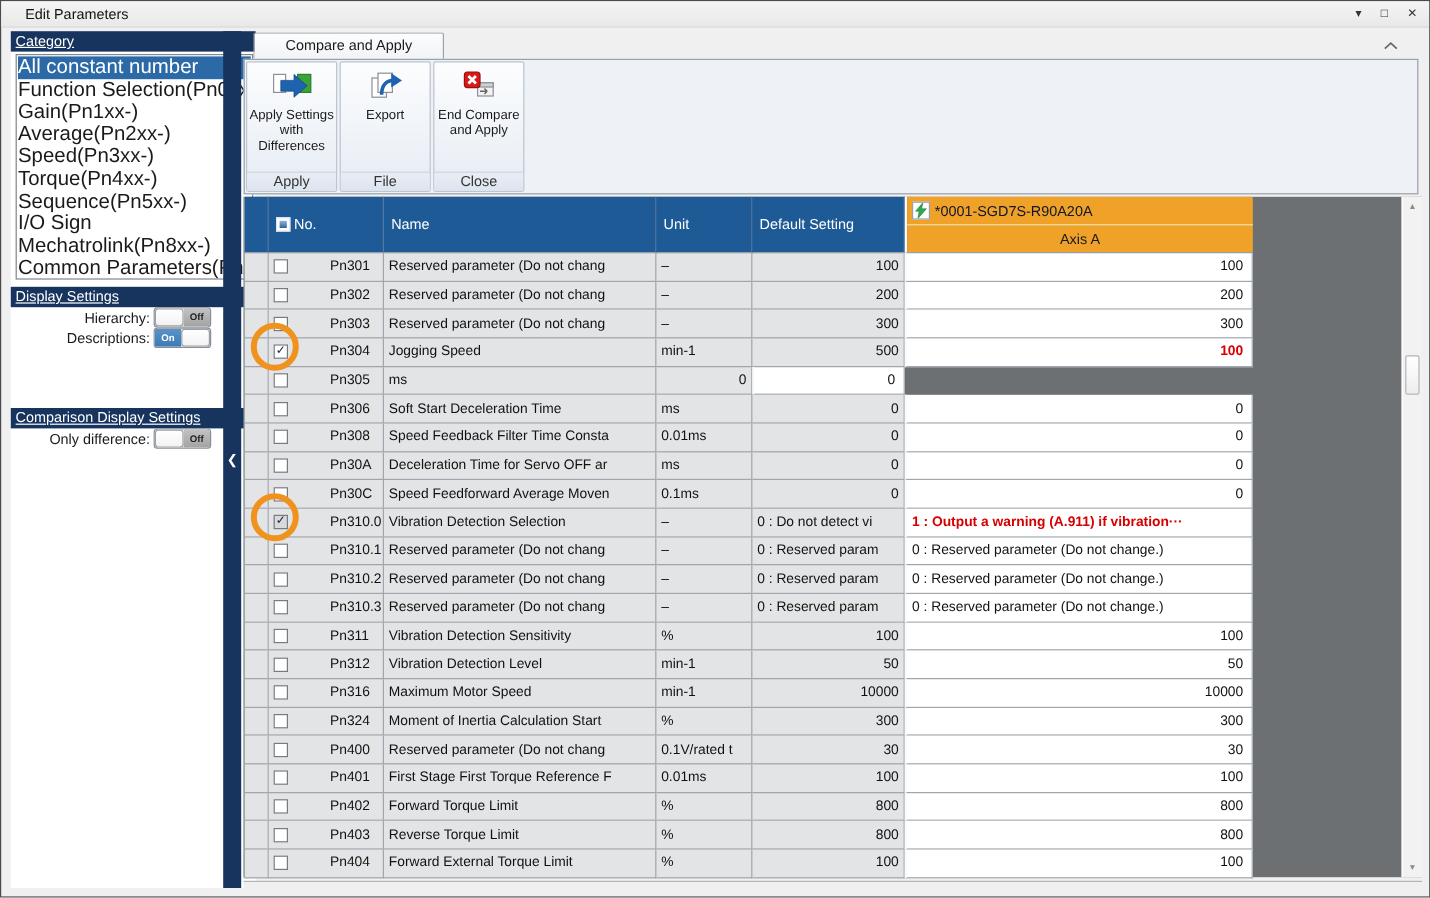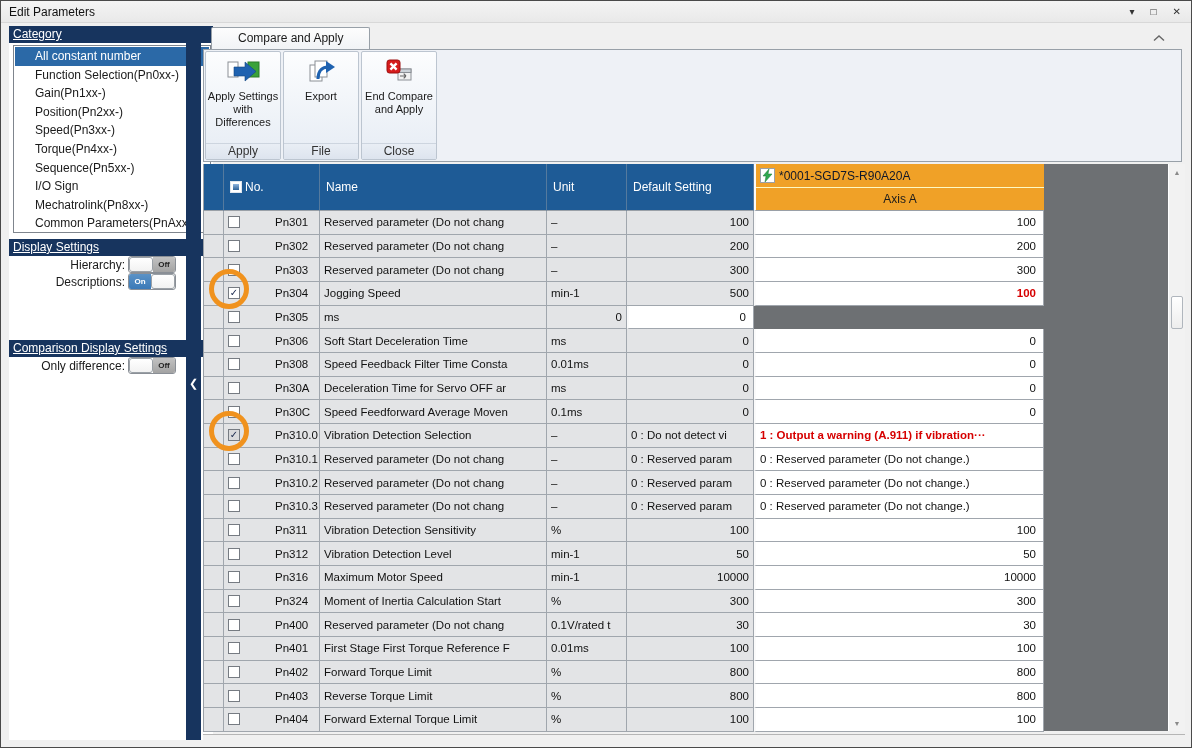--- a/index.html
+++ b/index.html
@@ -1,29 +1,29 @@
 <!DOCTYPE html>
 <html style="--navy: #17345e; --hblue: #1e5b96; --horange: #f0a127; --selblue: #2b69a7; --red: #d60000; --annorange: #f0921e;"><head>
 <meta charset="utf-8">
 <style>
   html,body{margin:0;padding:0;background:#c8c8c8;font-family:"Liberation Sans","DejaVu Sans",sans-serif;}
   *{box-sizing:border-box;}
   .window{position:relative;width:1192px;height:748px;background:#f0f0f0;border:1px solid #4a4a4a;overflow:hidden;}
 
   
   .titlebar{position:absolute;left:0;top:0;width:100%;height:22px;background:linear-gradient(#f4f4f4,#e9e9e9);display:flex;align-items:center;border-bottom:1px solid #d8d8d8;}
-  .title{font-size:12px;color:#111;padding-left:8px;}
+  .title{font-size:12px;color:#111;padding-left:8px;margin-left:12px;}
   .winctrl{margin-left:auto;display:flex;align-items:center;gap:16px;padding-right:10px;color:#333;}
   .winctrl span{font-size:10px;cursor:default;line-height:1;}
 
   
   .sidebar{position:absolute;left:8px;top:25px;width:204px;bottom:7px;background:#fff;}
   .side-header{height:17px;line-height:16px;background:var(--navy,#17345e);color:#fff;font-size:12px;padding-left:4px;text-decoration:underline;}
   .listbox{margin:2px 2px 0 4px;height:188px;border:1px solid #7f858d;background:#fff;padding:1px;overflow:hidden;}
-  .cat-item{height:18.6px;line-height:18.6px;font-size:12px;color:#1a1a1a;padding-left:20px;white-space:nowrap;overflow:hidden;cursor:default;}
+  .cat-item{height:18.6px;line-height:18.6px;font-size:17px;color:#1a1a1a;padding-left:0;white-space:nowrap;overflow:hidden;cursor:default;}
   .cat-item.selected{background:var(--selblue,#2b69a7);color:#fff;}
   .side-header.display{margin-top:6px;}
   .side-header.comparison{margin-top:50px;}
   .toggle-row{display:flex;align-items:center;justify-content:flex-end;gap:3px;padding-right:37px;margin-top:0;}
   .tlabel{font-size:12px;color:#1a1a1a;}
   .toggle{display:inline-flex;width:48px;height:17px;border:1px solid #8a8f96;border-radius:3px;overflow:hidden;background:#fff;cursor:pointer;flex:none;}
   .knob{flex:1;background:linear-gradient(#ffffff,#f2f2f2);border:1px solid #9aa0a6;border-radius:3px;}
   .tstate{flex:1;display:flex;align-items:center;justify-content:center;font-size:8px;font-weight:bold;}
   .toggle.off .tstate{background:linear-gradient(#c2c2c2,#a3a3a3);color:#222;}
   .toggle.on .tstate{background:linear-gradient(#5b92c6,#3b7ab8);color:#fff;}
@@ -86,21 +86,21 @@
       <span>✕</span>
     </span>
   </div>
 
   <div class="sidebar">
     <div class="side-header">Category</div>
     <div class="listbox" id="category-list">
         <div class="cat-item selected">All constant number</div>
         <div class="cat-item">Function Selection(Pn0xx-)</div>
         <div class="cat-item">Gain(Pn1xx-)</div>
-        <div class="cat-item">Position(Pn2xx-)</div>
+        <div class="cat-item">Average(Pn2xx-)</div>
         <div class="cat-item">Speed(Pn3xx-)</div>
         <div class="cat-item">Torque(Pn4xx-)</div>
         <div class="cat-item">Sequence(Pn5xx-)</div>
         <div class="cat-item">I/O Sign</div>
         <div class="cat-item">Mechatrolink(Pn8xx-)</div>
         <div class="cat-item">Common Parameters(PnAxx-)</div>
       </div>
     <div class="side-header display">Display Settings</div>
     <div id="display-toggles">
         <div class="toggle-row">

